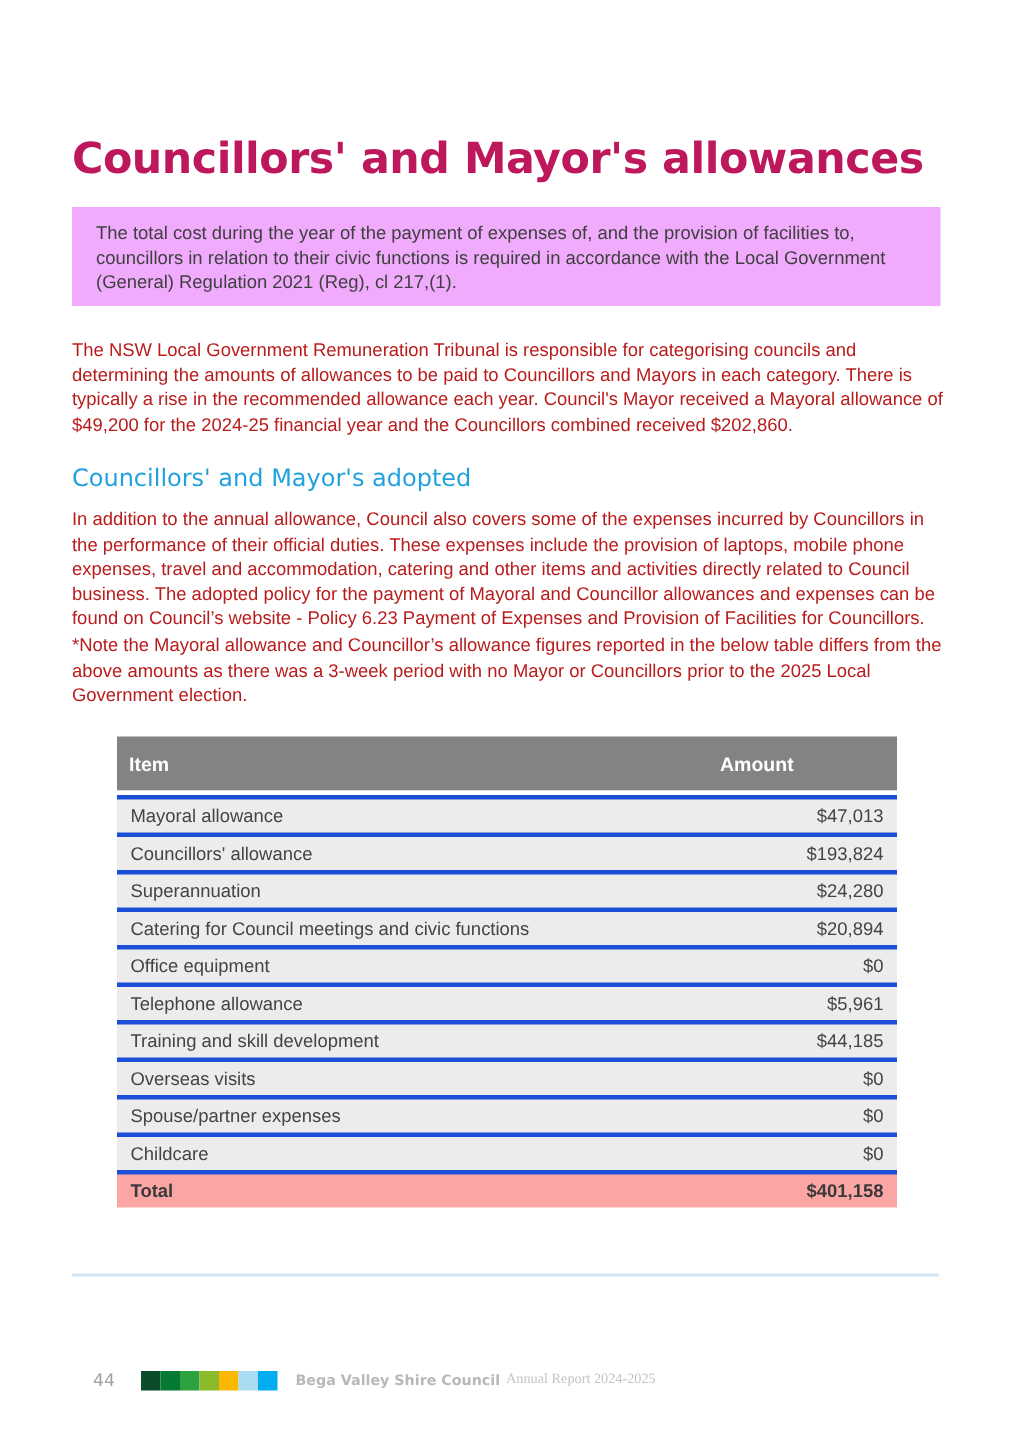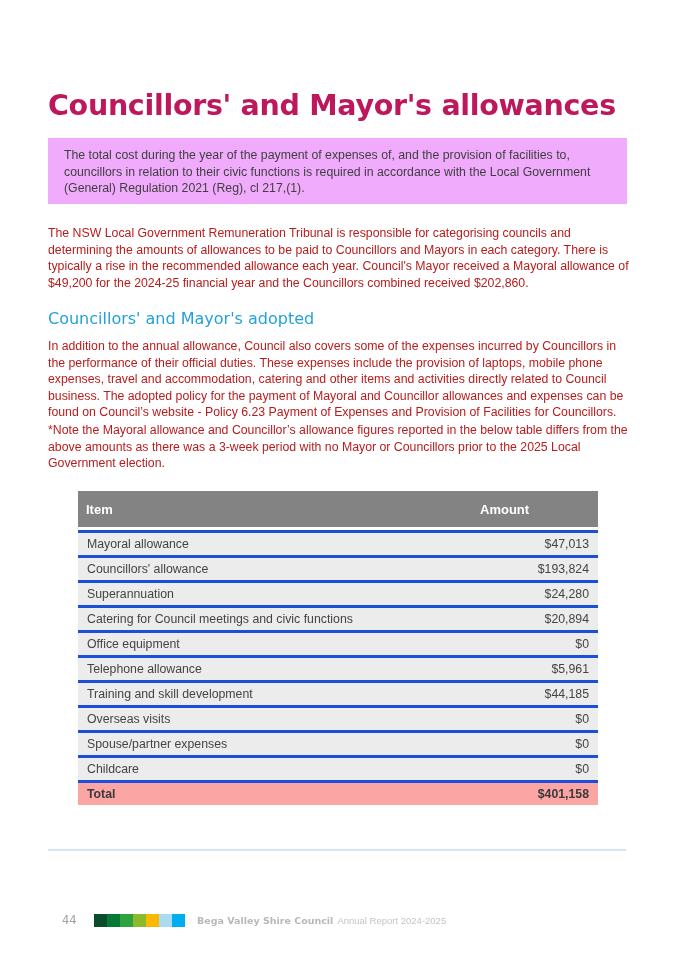--- a/index.html
+++ b/index.html
@@ -27,21 +27,21 @@
   table.expenses td { background: #ececec; height: 22px; padding: 0 9px; border-top: 3px solid #1d4ed8; }
   table.expenses td.amt { text-align: right; }
   table.expenses tr.spacer td { height: 3px; padding: 0; background: #ffffff; border: none; }
   table.expenses tr.total td { background: #fca5a5; font-weight: bold; color: #3a3a3a; }
   .rule { position: absolute; left: 48px; top: 849px; width: 578px; height: 2px; background: #d2e6f6; }
   .footer { position: absolute; left: 30px; top: 910px; height: 20px; display: flex; align-items: center; margin-left: 32px; }
   .pagenum { font-family: "DejaVu Sans", sans-serif; font-size: 11.5px; color: #a0a0a0; width: 24px; margin-left: 0; }
   .swatches { display: flex; margin-left: 8px; }
   .swatch { width: 13px; height: 13px; }
   .org { margin-left: 12px; font-family: "DejaVu Sans", sans-serif; font-weight: bold; font-size: 9.5px; color: #b8b8b8; white-space: nowrap; }
-  .report { margin-left: 4px; font-family: Liberation Sans, sans-serif; font-size: 9.5px; color: #c4c4c4; white-space: nowrap; }
+  .report { margin-left: 4px; font-family: Liberation Serif, serif; font-size: 9.5px; color: #c4c4c4; white-space: nowrap; }
 </style>
 </head>
 <body>
 
 <h1 class="page-title">Councillors' and Mayor's allowances</h1>
 
 <div class="callout">
   <p>The total cost during the year of the payment of expenses of, and the provision of facilities to, councillors in relation to their civic functions is required in accordance with the Local Government (General) Regulation 2021 (Reg), cl 217,(1).</p>
 </div>
 

